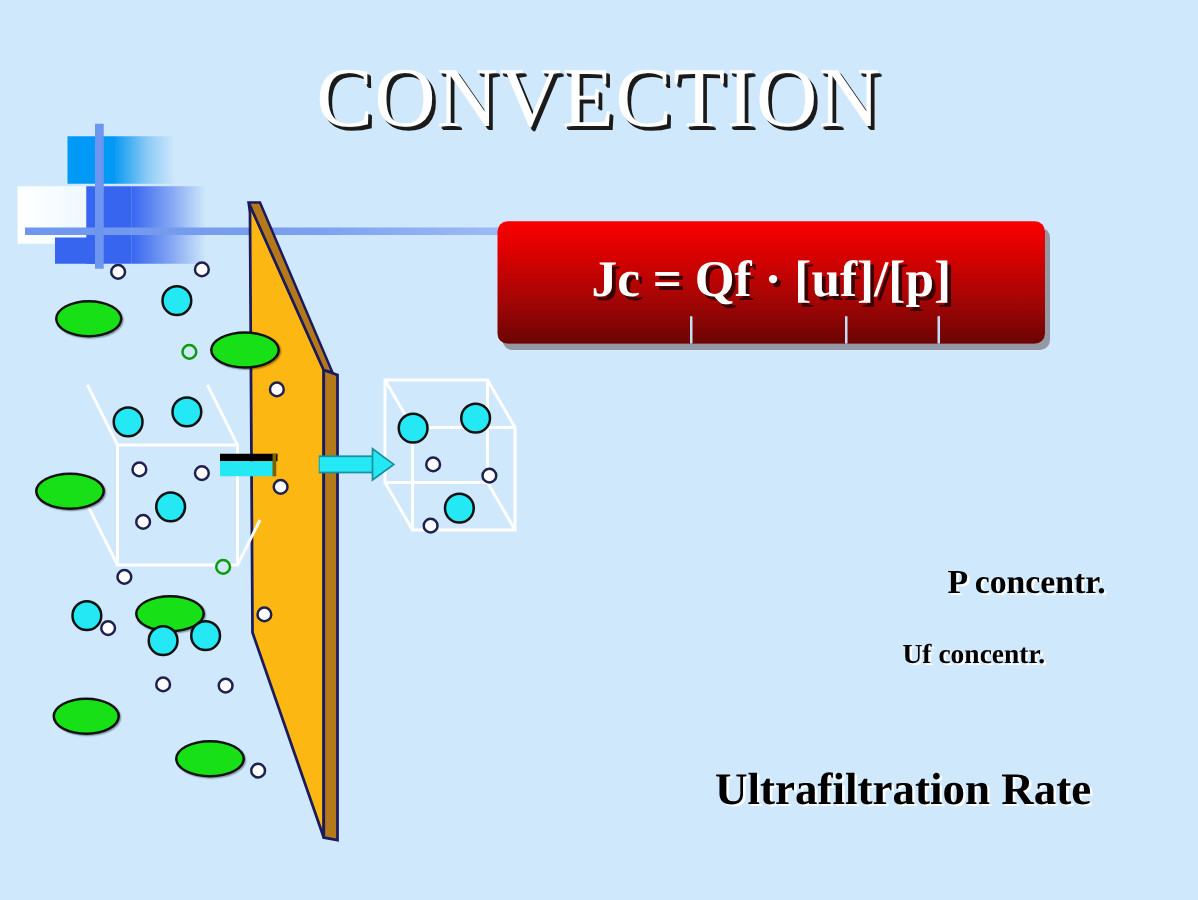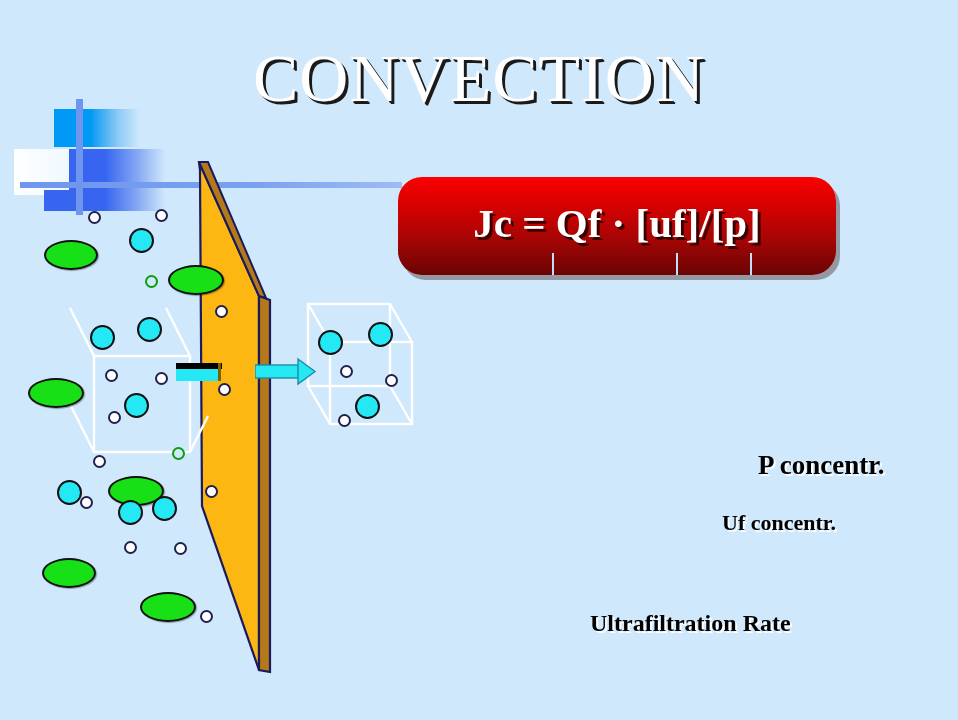--- a/index.html
+++ b/index.html
@@ -58,21 +58,21 @@
     background:#6f96ee;
   }
   .deco-hline{
     position:absolute;left:20px;top:182px;width:382px;height:6px;
     background:linear-gradient(to right,#6f96ee 0%,#7ba0ef 60%,#9dbbf4 100%);
   }
 
   
   #formula-box{
     position:absolute;left:398px;top:177px;width:438px;height:98px;
-    border-radius:24px;
+    border-radius:8px;
     background:linear-gradient(to bottom,#fb0000 0%,#e00000 22%,#a80505 62%,#6b0404 100%);
     box-shadow:4px 5px 0 rgba(40,0,0,0.35);
     overflow:hidden;
   }
   #formula-text{
     position:absolute;left:0;top:22px;width:438px;
     text-align:center;
     font-family:"Liberation Serif", serif;
     font-size:41px;font-weight:bold;
     color:#ffffff;
@@ -116,21 +116,21 @@
 
   
   .rlabel{
     position:absolute;
     font-family:"Liberation Serif", serif;
     font-weight:bold;color:#000000;
     white-space:nowrap;
   }
   #label-p{left:758px;top:450px;font-size:27px;text-shadow:2px 2px 0 rgba(255,255,255,.9);}
   #label-uf{left:722px;top:510px;font-size:22px;text-shadow:2px 2px 0 rgba(255,255,255,.9);}
-  #label-ufr{left:590px;top:610px;font-size:24px;text-shadow:2px 2px 0 rgba(255,255,255,.95);}
+  #label-ufr{left:572px;top:610px;font-size:36px;text-shadow:2px 2px 0 rgba(255,255,255,.95);}
 </style>
 </head>
 <body>
 
 <div id="stage">
 
   <div class="deco-sq-white"></div>
   <div class="deco-sq-blue"></div>
   <div class="deco-sq-blue-fade"></div>
   <div class="deco-sq-blue2"></div>

